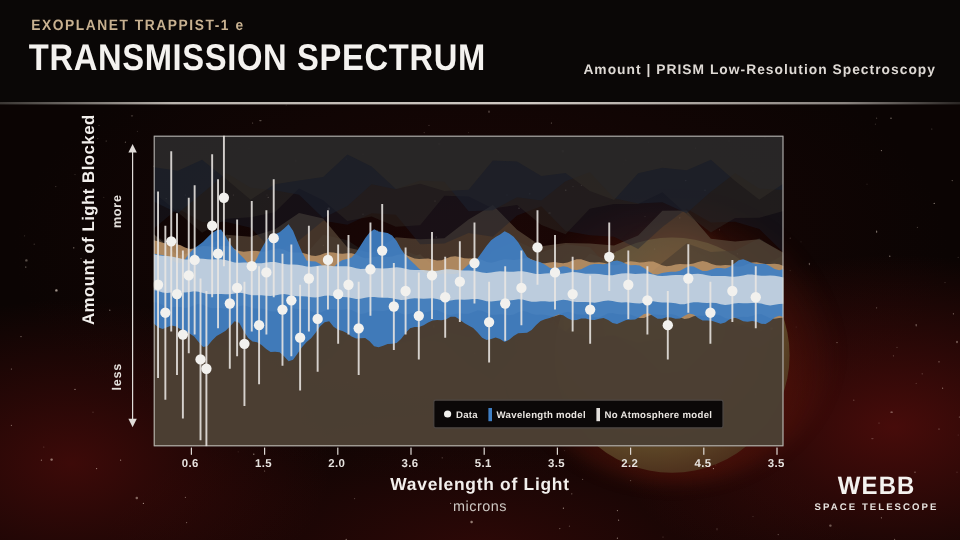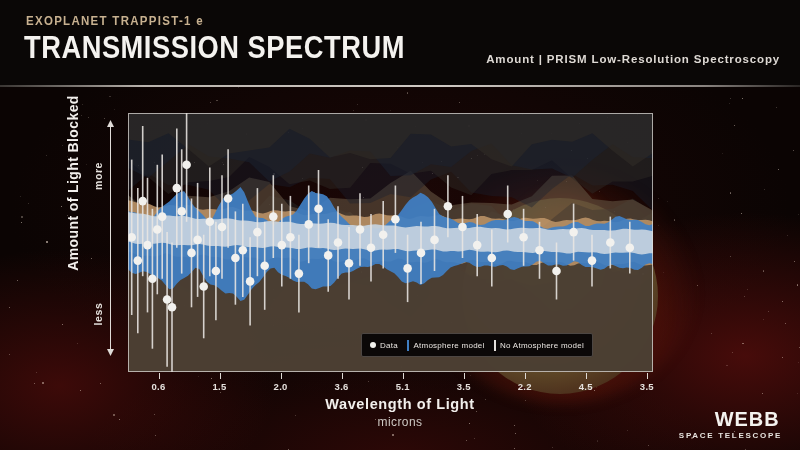--- a/index.html
+++ b/index.html
@@ -66,24 +66,24 @@
   #yarrowline{position:absolute;left:110px;top:124px;width:1.2px;height:228px;
               background:linear-gradient(180deg,#e0dcd8,#e0dcd8);}
 
   
   #legend{position:absolute;left:361px;top:333px;height:22px;z-index:25;
           background:#0b0808;border:1px solid #4c4643;border-radius:2px;
           display:flex;align-items:center;padding:0 8px;gap:9px;}
   .lgitem{display:flex;align-items:center;gap:4px;}
   .lgdot{width:6px;height:6px;border-radius:50%;background:#f2f1ee;display:block;}
   .lgbar{width:2.5px;height:11px;display:block;}
-  .lglabel{font-size:8px;color:#e9e5e1;letter-spacing:.25px;white-space:nowrap;}
-
-  
-  #webblogo{position:absolute;right:18px;bottom:10px;text-align:right;z-index:30;}
+  .lglabel{font-size:8px;color:#e9e5e1;letter-spacing:.25px;white-space:nowrap;font-weight:bold;}
+
+  
+  #webblogo{position:absolute;right:18px;bottom:23px;text-align:center;z-index:30;}
   #webbword{font-size:21px;font-weight:700;color:#f4f2ef;letter-spacing:1px;
             transform:scaleX(.95);transform-origin:center;line-height:22px;}
   #webbsub{font-size:8px;font-weight:700;color:#e6e2de;letter-spacing:1.7px;margin-top:1px;}
 </style>
 </head>
 <body>
 
 <div id="stage">
 
   <div id="space">
@@ -486,21 +486,21 @@
   <div class="yword" id="ymore">more</div>
   <div class="yword" id="yless">less</div>
 
   <div id="legend">
       <div class="lgitem">
         <span class="lgdot"></span>
         <span class="lglabel">Data</span>
       </div>
       <div class="lgitem">
         <span class="lgbar" style="background: rgb(63, 127, 196);"></span>
-        <span class="lglabel">Atmosphere model</span>
+        <span class="lglabel">Wavelength model</span>
       </div>
       <div class="lgitem">
         <span class="lgbar" style="background: rgb(227, 224, 220);"></span>
         <span class="lglabel">No Atmosphere model</span>
       </div>
     </div>
 
   <div id="webblogo">
     <div id="webbword">WEBB</div>
     <div id="webbsub">SPACE TELESCOPE</div>

